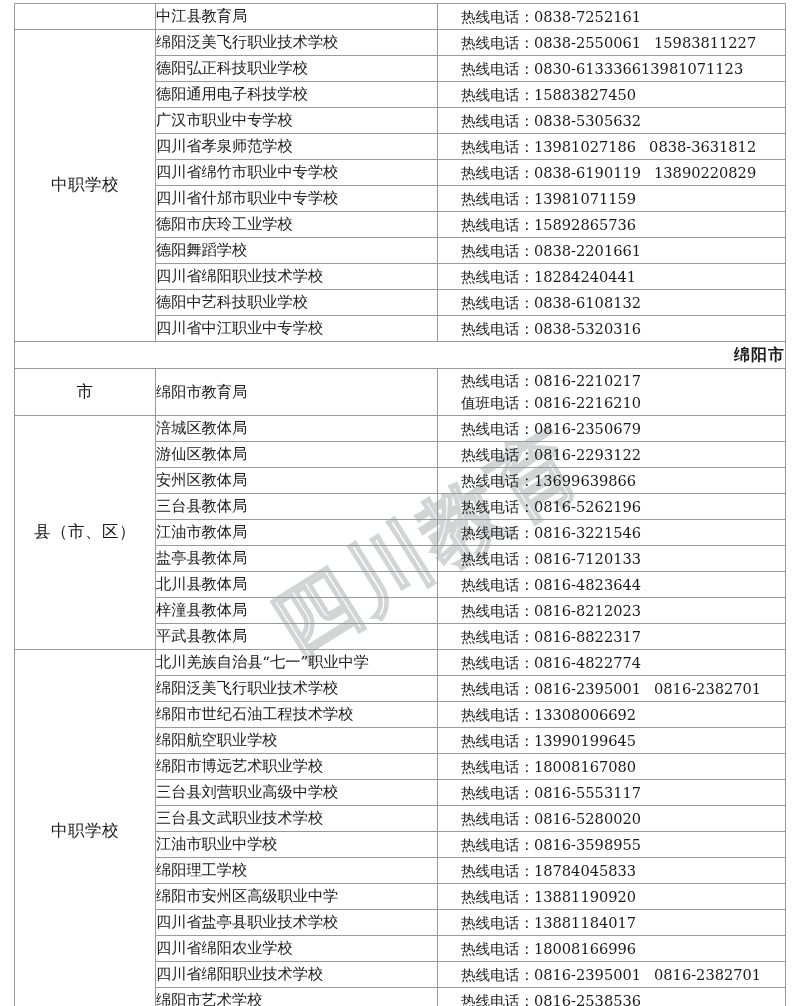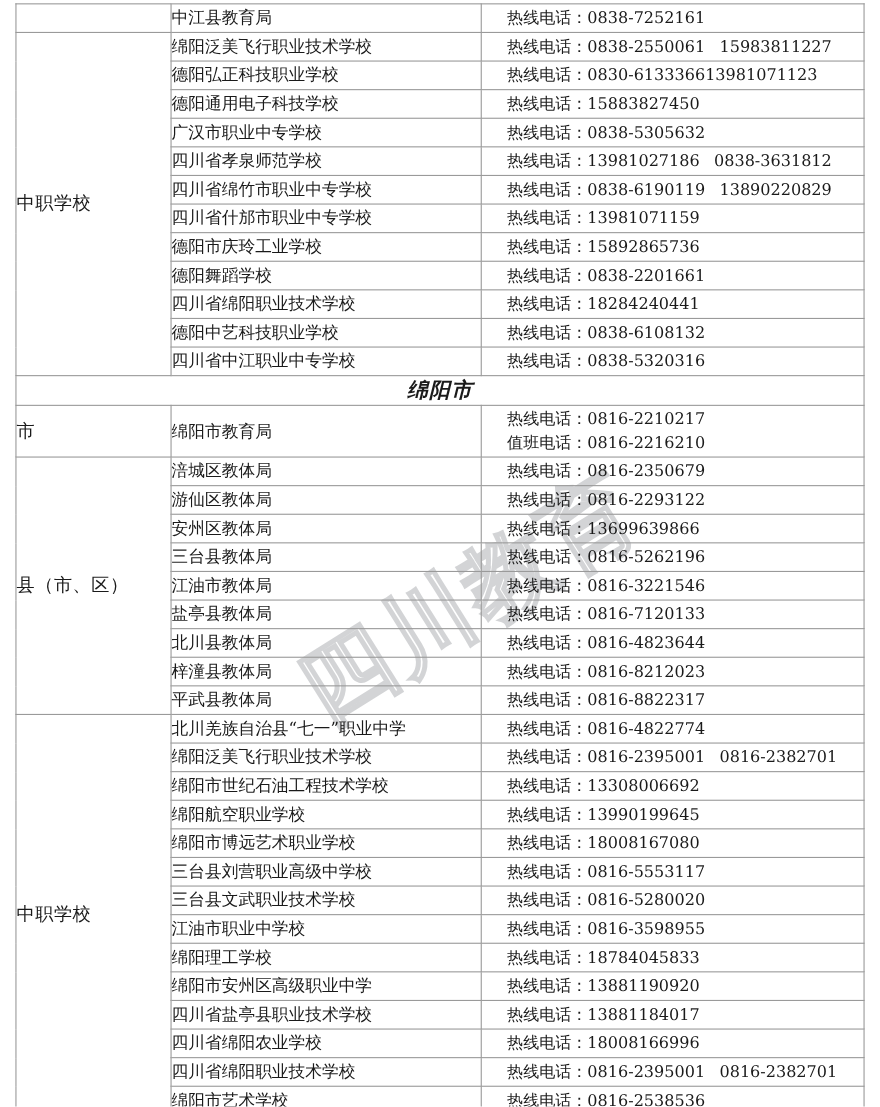--- a/index.html
+++ b/index.html
@@ -62,46 +62,46 @@
     vertical-align: middle;
     background: transparent;
   }
 
   col.c-cat  { width: 141px; }
   col.c-org  { width: 282px; }
   col.c-tel  { width: 348px; }
 
   
   .cat {
+    text-align: center;
     font-size: 16.5px;
     letter-spacing: 0.5px;
     line-height: 1.35;
   }
   .org {
     padding: 3px 0 3px 10px;
     font-size: 15.2px;
     line-height: 1.45;
     white-space: nowrap;
   }
   .tel {
     padding: 3px 0 3px 11px;
     font-size: 14.6px;
     line-height: 1.5;
     white-space: nowrap;
   }
   .tel .ln { display: block; margin-left: 23px; }
   .tel .gap { display: inline-block; width: 13px; }
 
   .city-banner {
-    text-align: center;
-    font-size: 19px;
+    text-align: right;
+    font-size: 16px;
     font-weight: 700;
     letter-spacing: 1px;
     padding: 4px 0 4px 0;
-    font-style: italic;
   }
 
   
   tr.r td { height: 25px; }
   tr.r-tall td { height: 46px; }
   tr.r-banner td { height: 26px; }
 </style>
 </head>
 <body>
 

